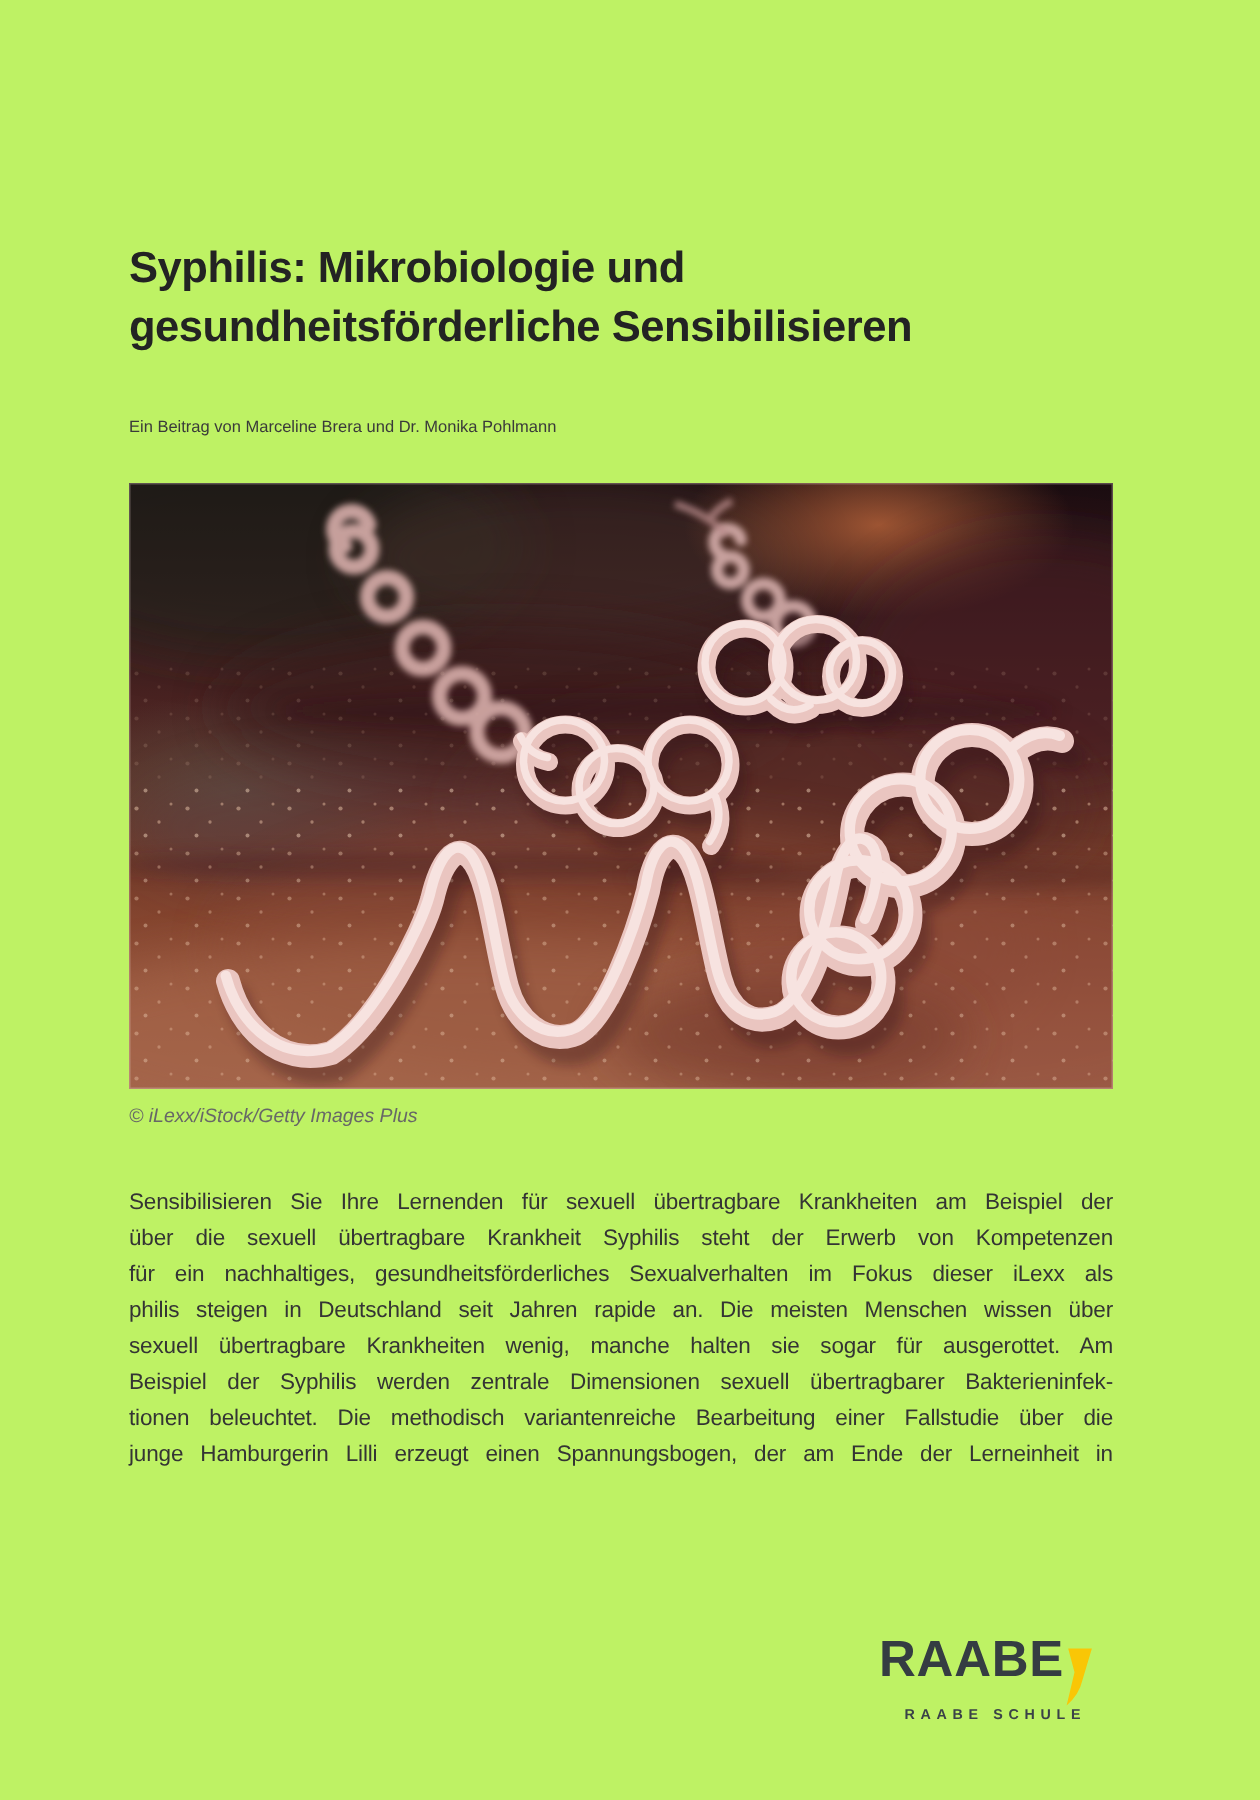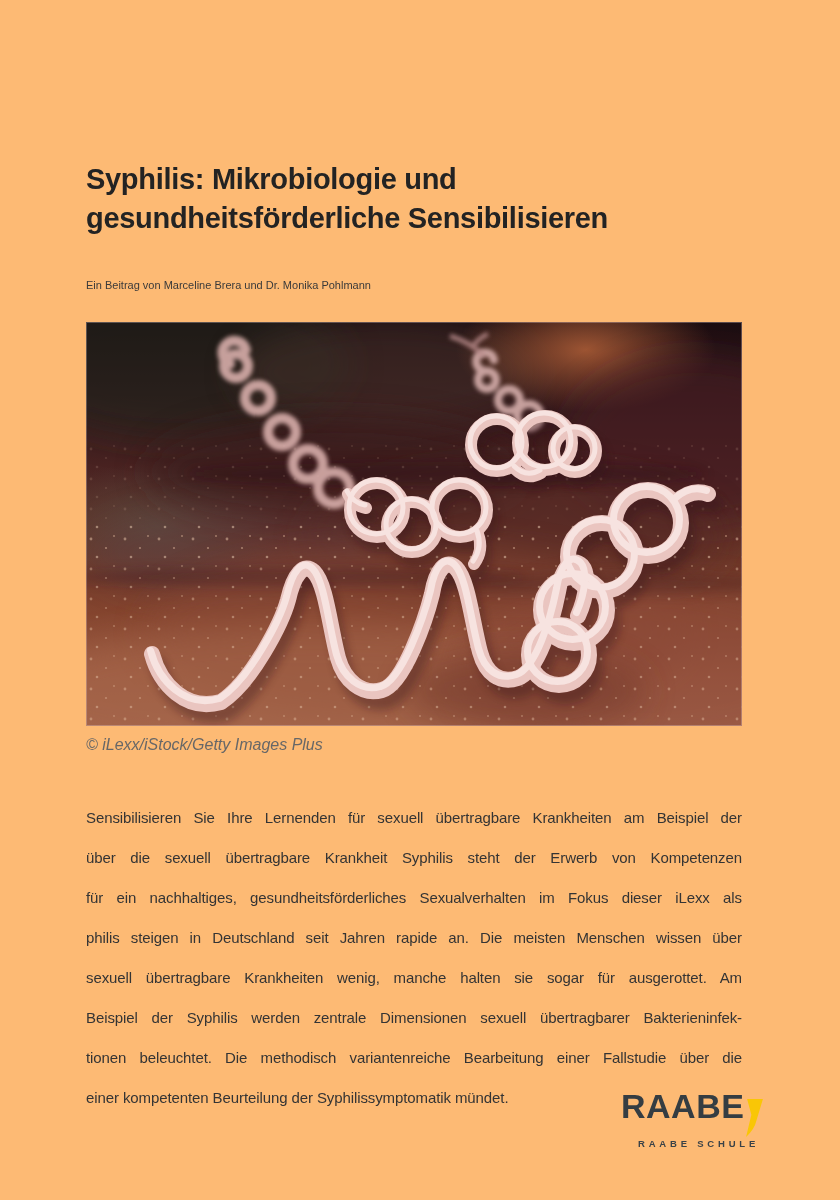--- a/index.html
+++ b/index.html
@@ -1,44 +1,44 @@
 <!DOCTYPE html>
 <html><head>
 <meta charset="utf-8">
 <style>
   html,body{margin:0;padding:0;background:#fff;}
   .page{
-    position:relative;width:840px;height:1200px;background:#fdba74;overflow:hidden;
+    position:relative;width:840px;height:1200px;background:#bef264;overflow:hidden;
     font-family:"Liberation Sans","DejaVu Sans",sans-serif;
   }
   .title{
     position:absolute;left:86px;top:160px;width:680px;margin:0;
     font-size:29px;line-height:39px;font-weight:700;color:#232323;letter-spacing:-0.3px;
   }
   .title span{display:block;white-space:nowrap;}
   .byline{
     position:absolute;left:86px;top:279px;width:656px;
     font-size:11px;color:#3a3a3a;
   }
   .figure{
     position:absolute;left:86px;top:322px;width:656px;height:404px;
     box-shadow:inset 0 0 0 1px rgba(250,230,225,.35);
   }
   .figure svg{display:block;width:656px;height:404px;}
   .caption{
     position:absolute;left:86px;top:736px;width:656px;
-    font-size:16px;font-style:italic;color:#676767;
+    font-size:13px;font-style:italic;color:#676767;
   }
   .body-text{
     position:absolute;left:86px;top:790px;width:656px;
     font-size:15px;line-height:24px;color:#343434;letter-spacing:-0.1px;
   }
-  .body-text .line{text-align:justify;text-align-last:justify;margin-top:16px;}
+  .body-text .line{text-align:justify;text-align-last:justify;}
   .body-text .line.last{text-align-last:left;}
-  .logo{position:absolute;left:586px;top:1089px;width:170px;margin-left:35px;}
+  .logo{position:absolute;left:586px;top:1089px;width:170px;}
   .logo-row{display:flex;align-items:flex-start;}
   .logo-word{
     font-size:34px;font-weight:700;color:#353d42;letter-spacing:0.5px;line-height:34px;
   }
   .logo-comma{width:19px;height:40px;margin-left:1px;margin-top:9px;}
   .logo-comma svg{display:block;width:19px;height:40px;}
   .tagline{
     margin-top:0px;padding-left:17px;
     font-size:9.5px;font-weight:700;letter-spacing:3.8px;color:#3a4247;white-space:nowrap;
   }
@@ -168,21 +168,21 @@
   <div class="caption">© iLexx/iStock/Getty Images Plus</div>
 
   <div class="body-text">
     <div class="line">Sensibilisieren Sie Ihre Lernenden für sexuell übertragbare Krankheiten am Beispiel der</div>
     <div class="line">über die sexuell übertragbare Krankheit Syphilis steht der Erwerb von Kompetenzen</div>
     <div class="line">für ein nachhaltiges, gesundheitsförderliches Sexualverhalten im Fokus dieser iLexx als</div>
     <div class="line">philis steigen in Deutschland seit Jahren rapide an. Die meisten Menschen wissen über</div>
     <div class="line">sexuell übertragbare Krankheiten wenig, manche halten sie sogar für ausgerottet. Am</div>
     <div class="line">Beispiel der Syphilis werden zentrale Dimensionen sexuell übertragbarer Bakterieninfek-</div>
     <div class="line">tionen beleuchtet. Die methodisch variantenreiche Bearbeitung einer Fallstudie über die</div>
-    <div class="line last">einer kompetenten Beurteilung der Syphilissymptomatik mündet.</div>
+    <div class="line">junge Hamburgerin Lilli erzeugt einen Spannungsbogen, der am Ende der Lerneinheit in</div>
   </div>
 
   <div class="logo">
     <div class="logo-row">
       <span class="logo-word">RAABE</span>
       <span class="logo-comma">
         <svg viewBox="0 0 18 38">
           <path d="M2 1 L17 1 L11 21 Q9 30 1 37 L6 16 Z" fill="#f9c606"></path>
         </svg>
       </span>

